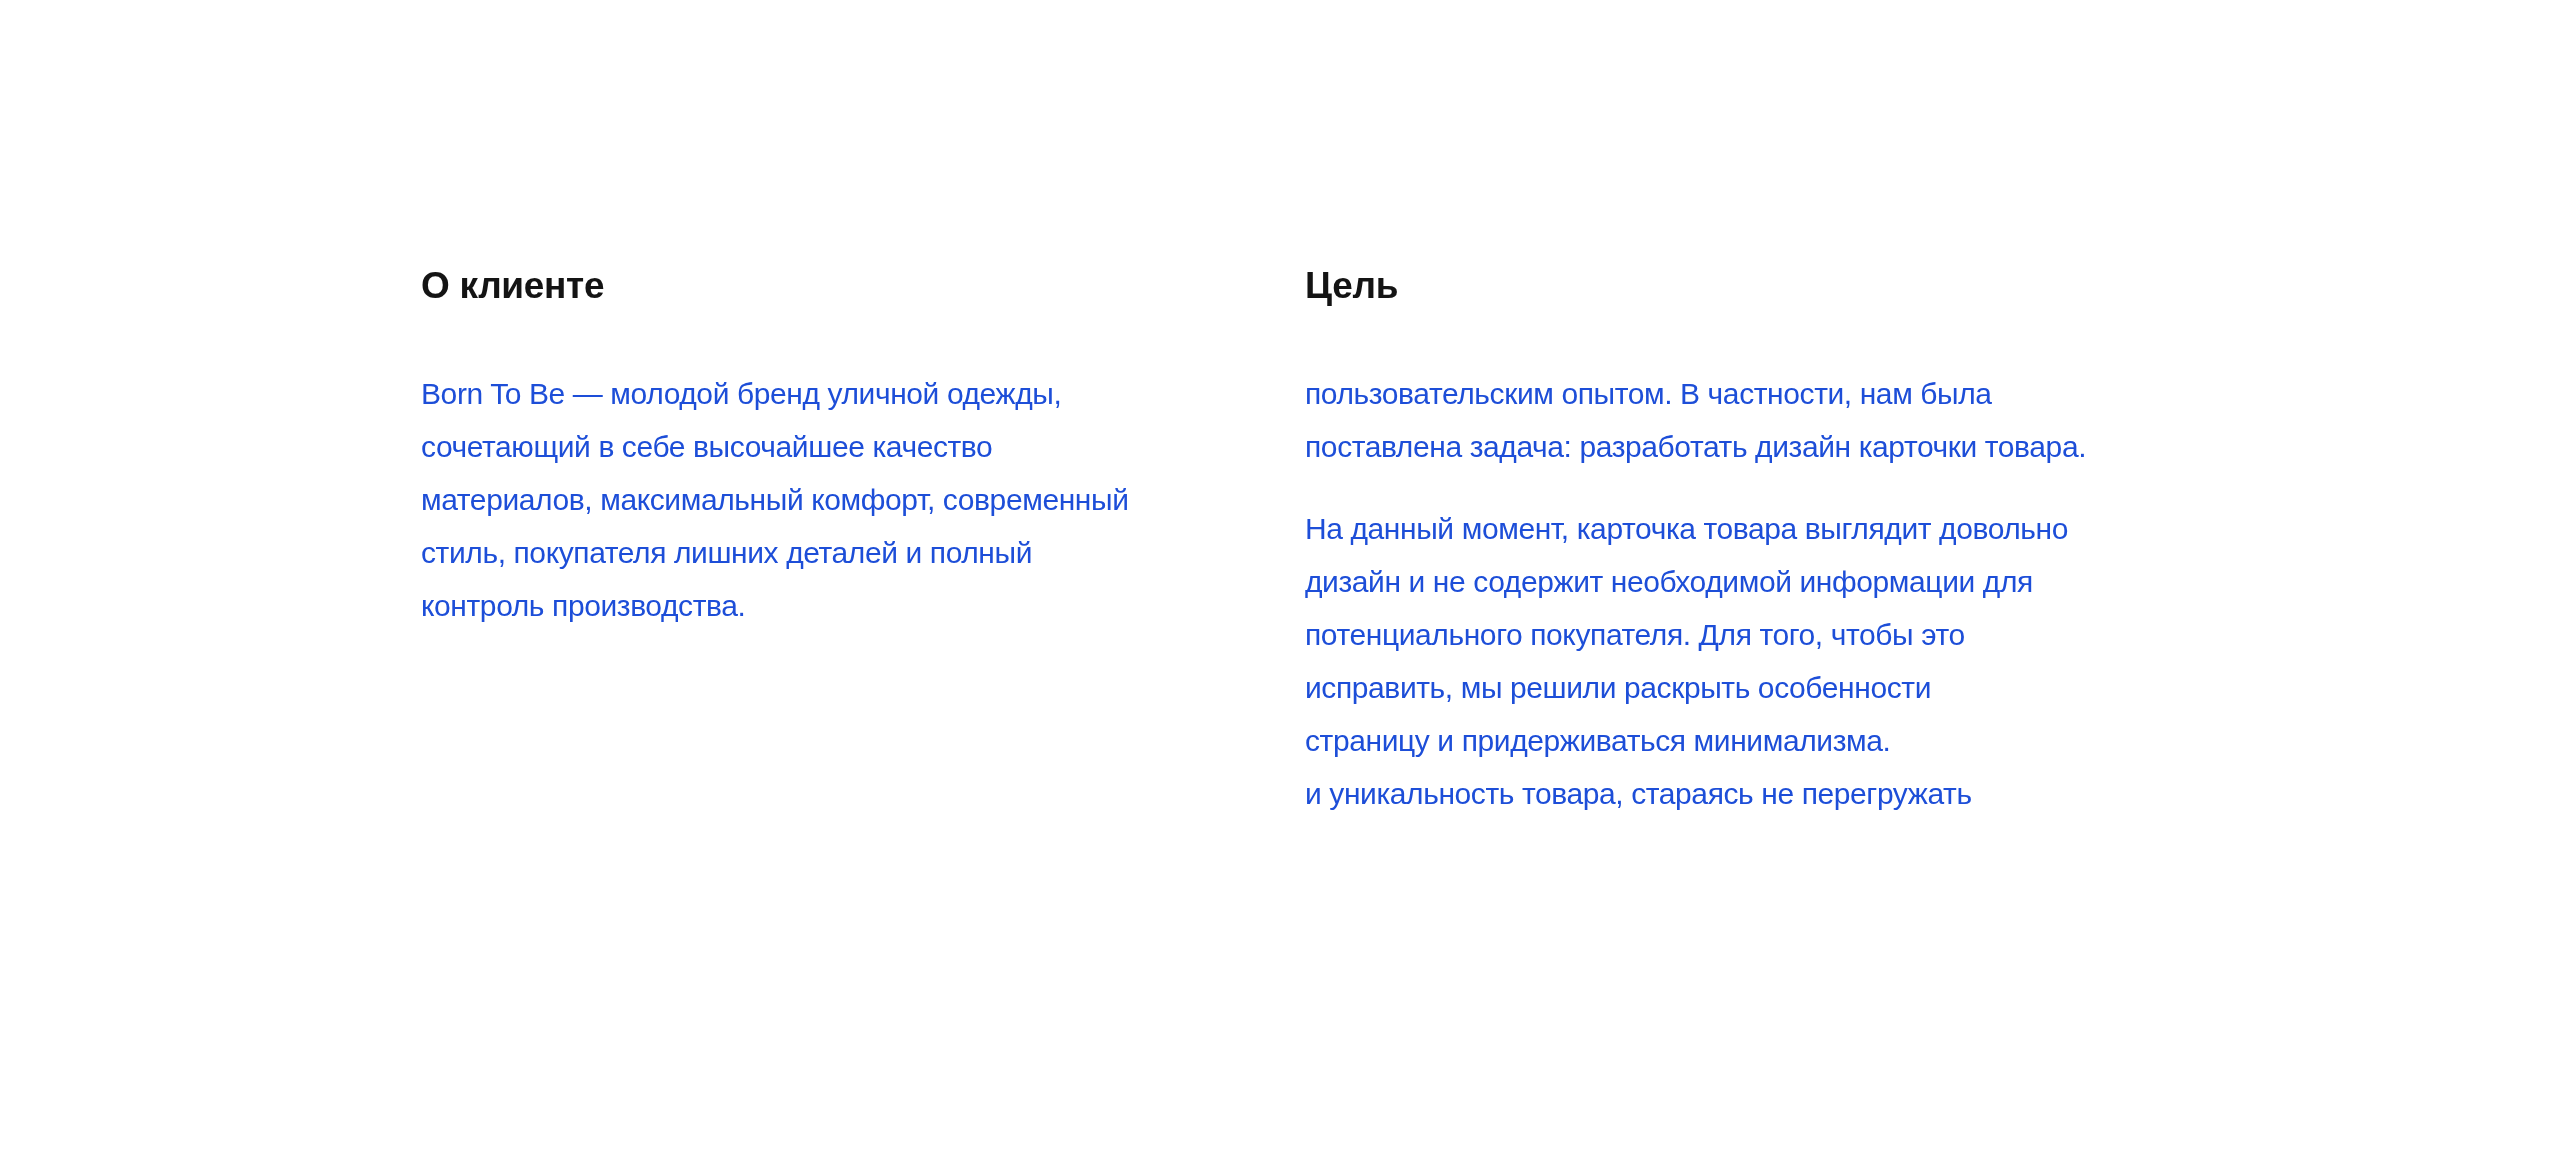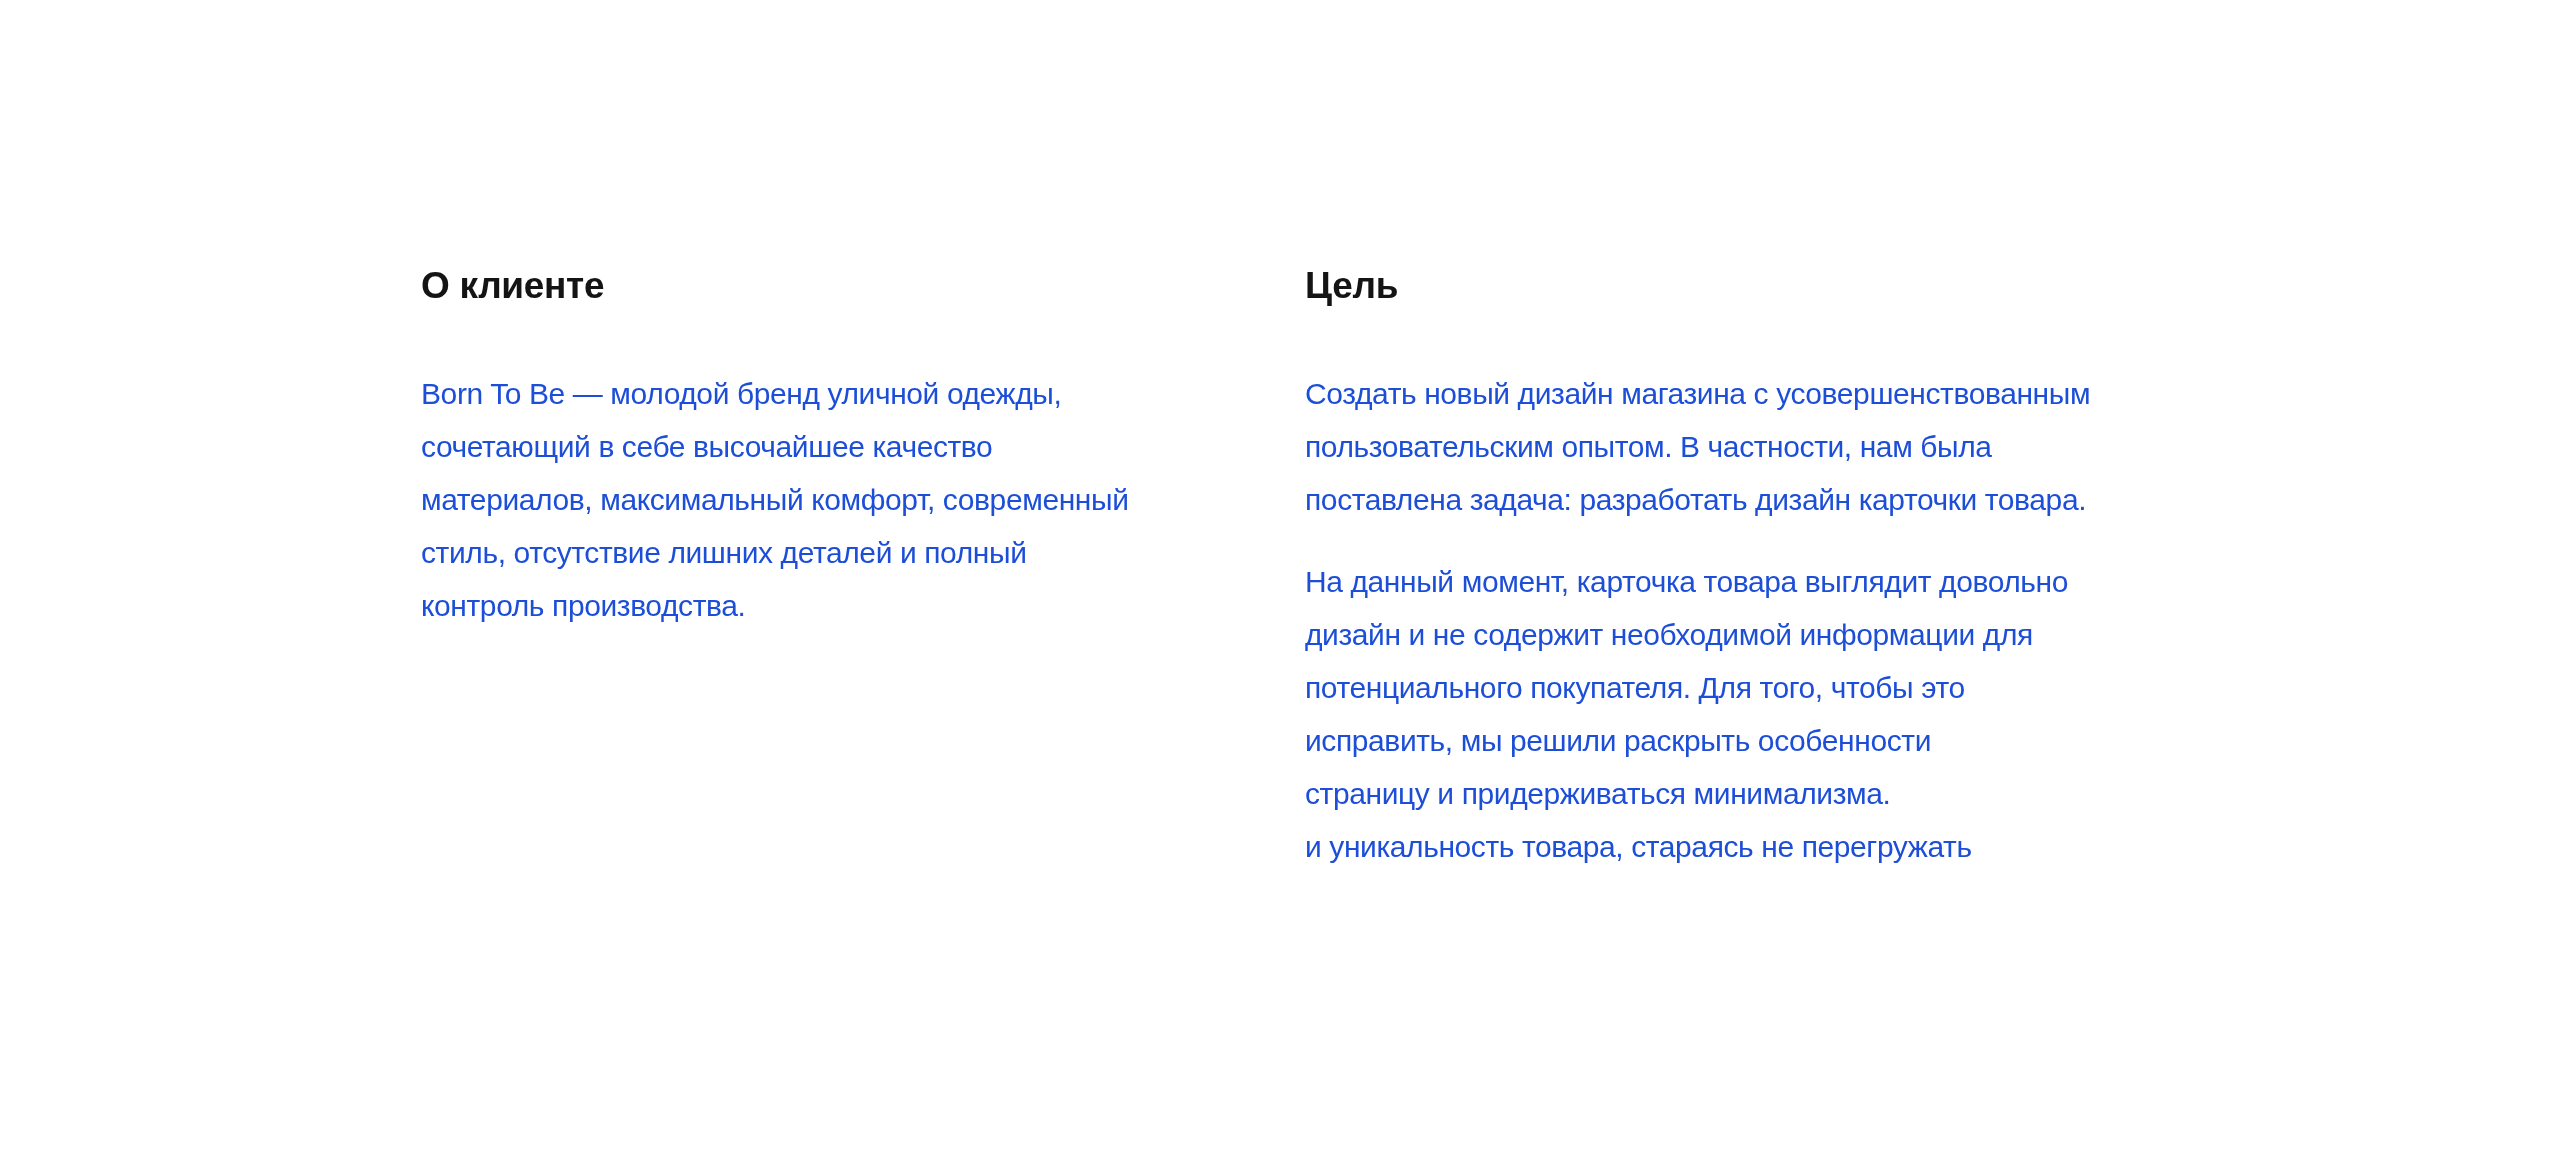--- a/index.html
+++ b/index.html
@@ -56,29 +56,28 @@
   </style>
 </head>
 <body>
 
 <section class="col col-left">
   <h2 class="heading">О клиенте</h2>
   <p class="para para-first">
     <span class="line">Born To Be — молодой бренд уличной одежды,</span>
     <span class="line">сочетающий в себе высочайшее качество</span>
     <span class="line">материалов, максимальный комфорт, современный</span>
-    <span class="line">стиль, отсутствие лишних деталей и полный</span>
+    <span class="line">стиль, покупателя лишних деталей и полный</span>
     <span class="line">контроль производства.</span>
   </p>
 </section>
 
 <section class="col col-right">
   <h2 class="heading">Цель</h2>
   <p class="para para-first">
-    <span class="line">Создать новый дизайн магазина с усовершенствованным</span>
     <span class="line">пользовательским опытом. В частности, нам была</span>
     <span class="line">поставлена задача: разработать дизайн карточки товара.</span>
   </p>
   <p class="para para-next">
     <span class="line">На данный момент, карточка товара выглядит довольно</span>
     <span class="line">дизайн и не содержит необходимой информации для</span>
     <span class="line">потенциального покупателя. Для того, чтобы это</span>
     <span class="line">исправить, мы решили раскрыть особенности</span>
     <span class="line">страницу и придерживаться минимализма.</span>
     <span class="line">и уникальность товара, стараясь не перегружать</span>

